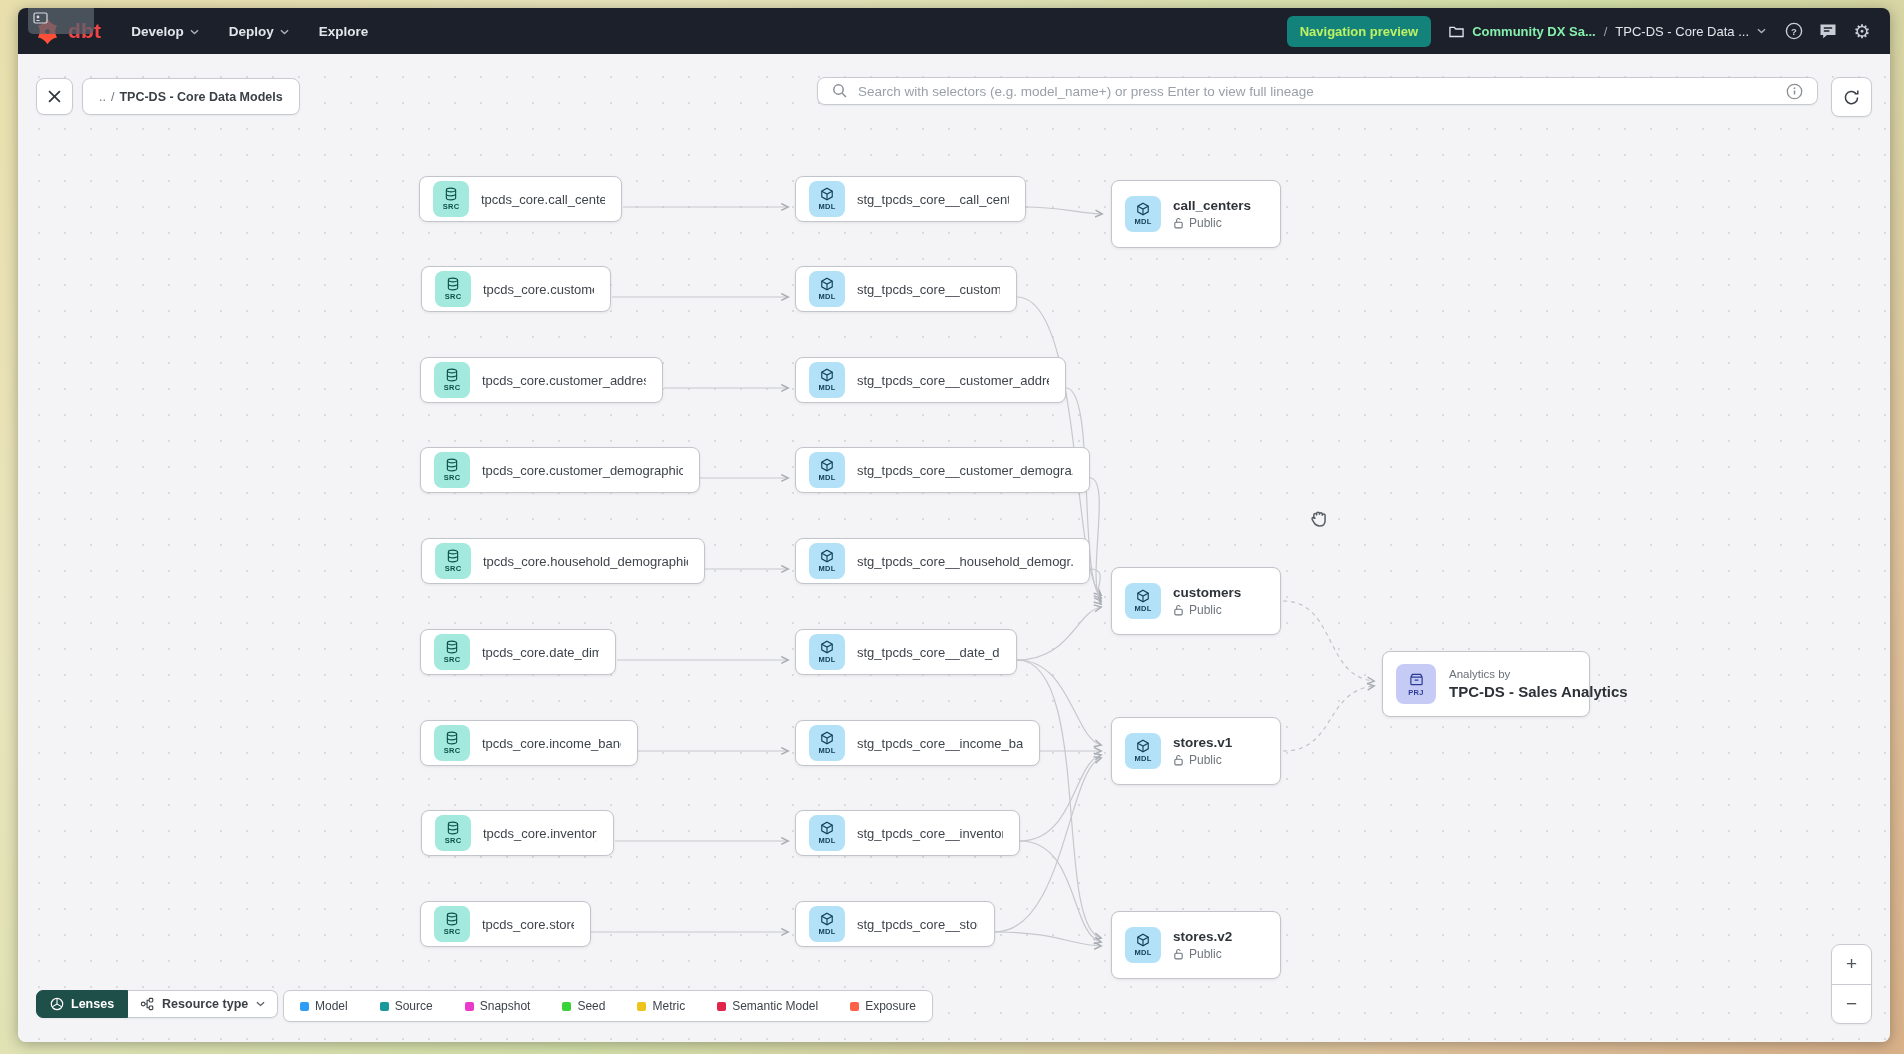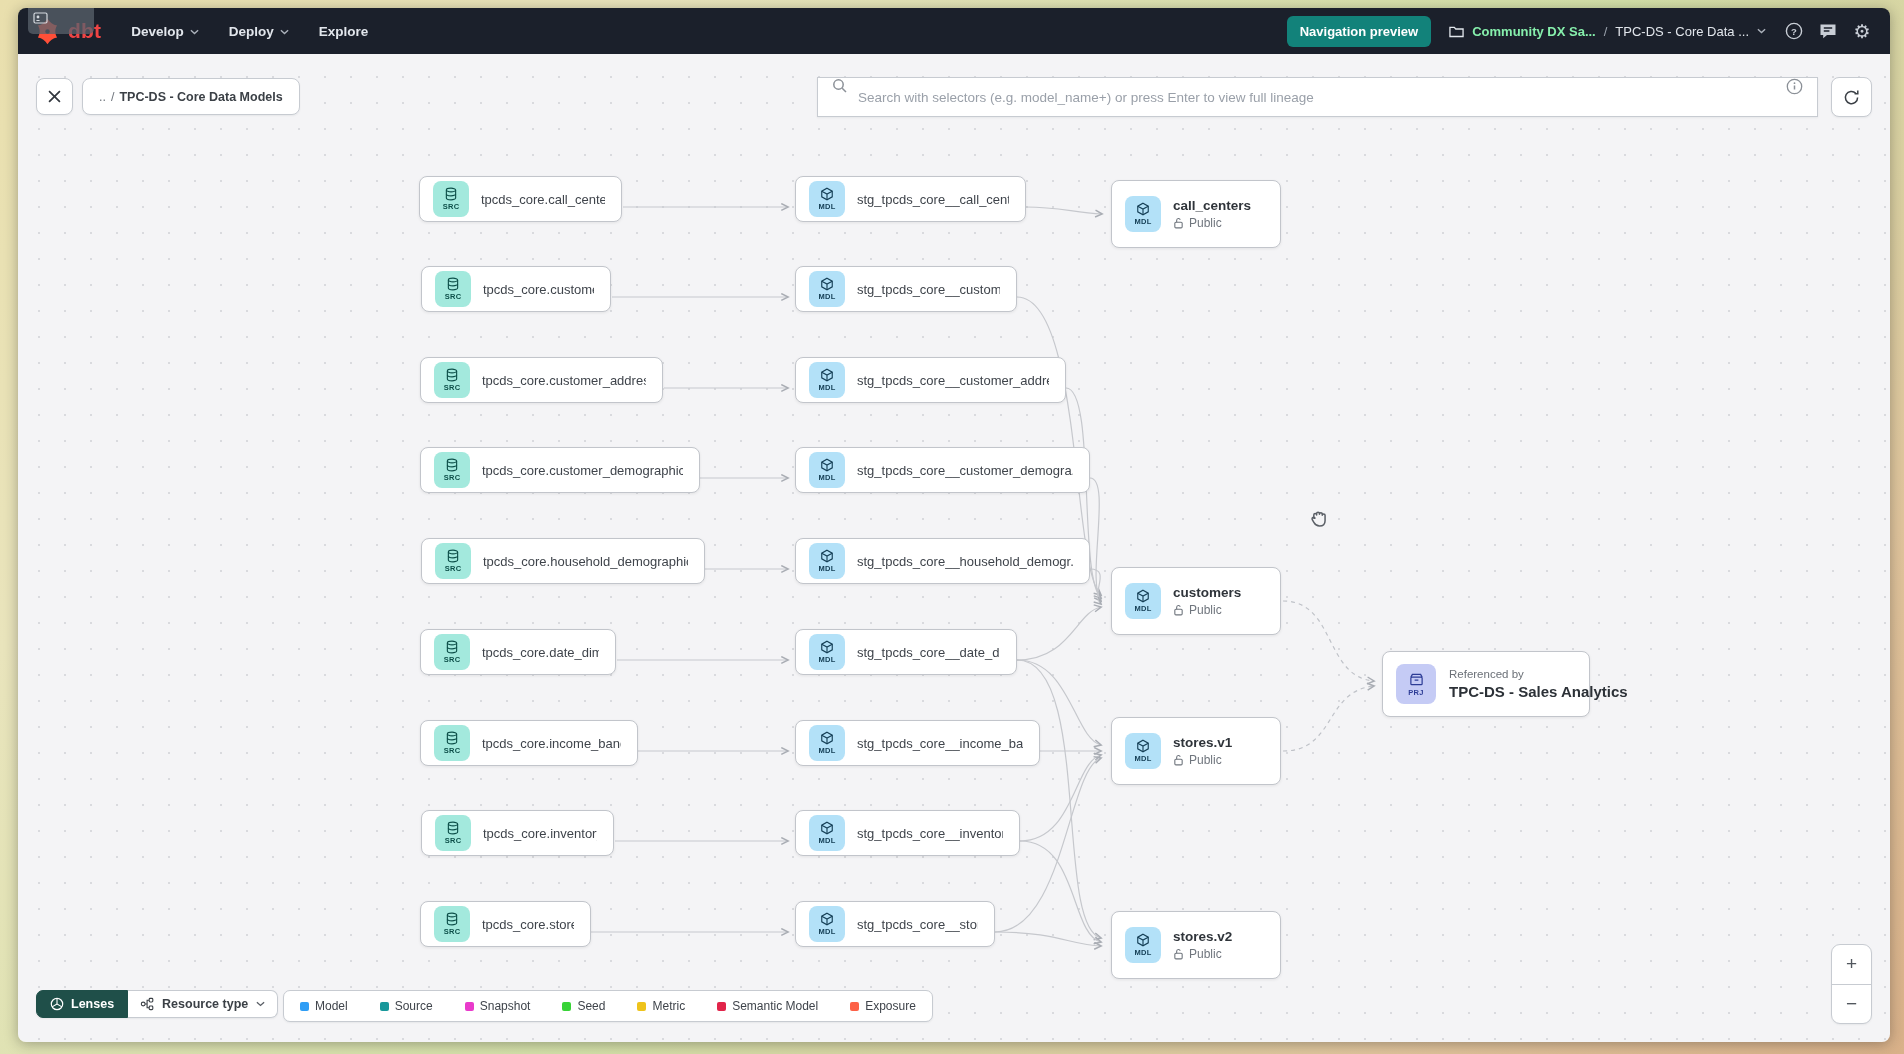--- a/index.html
+++ b/index.html
@@ -14,21 +14,21 @@
   
   .navbar { height:46px; background:#1b202b; display:flex; align-items:center;
     padding:0 18px 0 16px; gap:30px; flex:0 0 auto; position:relative; z-index:5; }
   .brand { display:flex; align-items:center; gap:7px; }
   .brand-word { color:#ef4444; font-size:21px; font-weight:800; letter-spacing:.2px; }
   .nav-menu { display:flex; align-items:flex-start; gap:30px; }
   .nav-item { display:flex; align-items:center; gap:6px; color:#e2e6ec; font-size:13.5px;
     font-weight:700; cursor:pointer; }
   .nav-item svg { margin-top:2px; }
   .nav-right { margin-left:auto; display:flex; align-items:center; gap:18px; }
-  .preview-btn { background:#12827a; color:#ffffff; font-size:13px; font-weight:700;
+  .preview-btn { background:#12827a; color:#bef264; font-size:13px; font-weight:700;
     padding:8px 13px; border-radius:6px; border:none; cursor:pointer; }
   .crumb { display:flex; align-items:center; gap:8px; color:#e2e6ec; font-size:13px; }
   .crumb .acct { font-weight:700; color:#86efac; }
   .crumb .sep { color:#9aa1ac; }
   .nav-icons { display:flex; align-items:center; gap:14px; color:#c9ced6; }
   .nav-icons .ni { width:20px; height:20px; display:flex; align-items:center;
     justify-content:center; cursor:pointer; }
   .gear-glyph { font-size:19px; line-height:1; color:#c9ced6; }
   .artifact { position:absolute; left:10px; top:-4px; width:66px; height:30px;
     background:rgba(90,97,108,.75); border-radius:5px; display:flex; align-items:center;
@@ -41,23 +41,23 @@
   
   .close-btn { position:absolute; left:18px; top:24px; width:37px; height:37px;
     background:#fff; border:1px solid #c7cbd1; border-radius:8px; display:flex;
     align-items:center; justify-content:center; cursor:pointer; z-index:4;
     box-shadow:0 1px 2px rgba(25,28,34,.06); }
   .crumb-chip { position:absolute; left:64px; top:24px; height:37px; background:#fff;
     border:1px solid #c7cbd1; border-radius:8px; display:flex; align-items:center;
     gap:5px; padding:0 16px; font-size:12.5px; font-weight:700; color:#3b4046;
     z-index:4; box-shadow:0 1px 2px rgba(25,28,34,.06); cursor:pointer; }
   .crumb-chip .dots { color:#70767e; font-weight:400; }
-  .search-wrap { position:absolute; left:799px; top:23px; width:1001px; height:40px;
-    background:#fff; border:1px solid #c7cbd1; border-radius:0; display:flex;
-    padding:0 14px; gap:10px; z-index:4;
+  .search-wrap { position:absolute; left:799px; top:23px; width:1001px; height:28px;
+    background:#fff; border:1px solid #c7cbd1; border-radius:8px; display:flex;
+    align-items:center; padding:0 14px; gap:10px; z-index:4;
     box-shadow:0 1px 2px rgba(25,28,34,.06); }
   .search-wrap input { flex:1; border:none; outline:none; font-size:13.5px;
     color:#3b4046; font-family:"Liberation Sans",sans-serif; background:transparent; }
   .search-wrap input::placeholder { color:#9aa0a9; }
   .refresh-btn { position:absolute; left:1813px; top:23px; width:41px; height:40px;
     background:#fff; border:1px solid #c7cbd1; border-radius:8px; display:flex;
     align-items:center; justify-content:center; cursor:pointer; z-index:4;
     box-shadow:0 1px 2px rgba(25,28,34,.06); }
   
   .node { position:absolute; z-index:2; height:46px; background:#fff;
@@ -526,21 +526,21 @@
 
     <div class="node project">
       <span class="chip chip-prj">
         <svg width="15" height="15" viewBox="0 0 16 16" fill="none" stroke="currentColor" stroke-width="1.3">
             <rect x="2" y="5.5" width="12" height="8" rx="1"></rect>
             <path d="M2 5.5L3.6 2.5h8.8L14 5.5M6 8.6h4"></path>
           </svg>
         <span class="chip-tag">PRJ</span>
       </span>
       <span class="pub-col">
-        <span class="prj-caption">Referenced by</span>
+        <span class="prj-caption">Analytics by</span>
         <span class="prj-name">TPC-DS - Sales Analytics</span>
       </span>
     </div>
 
     <div class="lens-bar">
       <button class="lenses-btn">
         <svg width="14" height="14" viewBox="0 0 14 14">
             <circle cx="7" cy="7" r="5.7" fill="none" stroke="#fff" stroke-width="1.2"></circle>
             <path d="M7 1.3v5.7l4.9 2.9M7 7L2.1 9.9" fill="none" stroke="#fff" stroke-width="1.1"></path>
           </svg>

